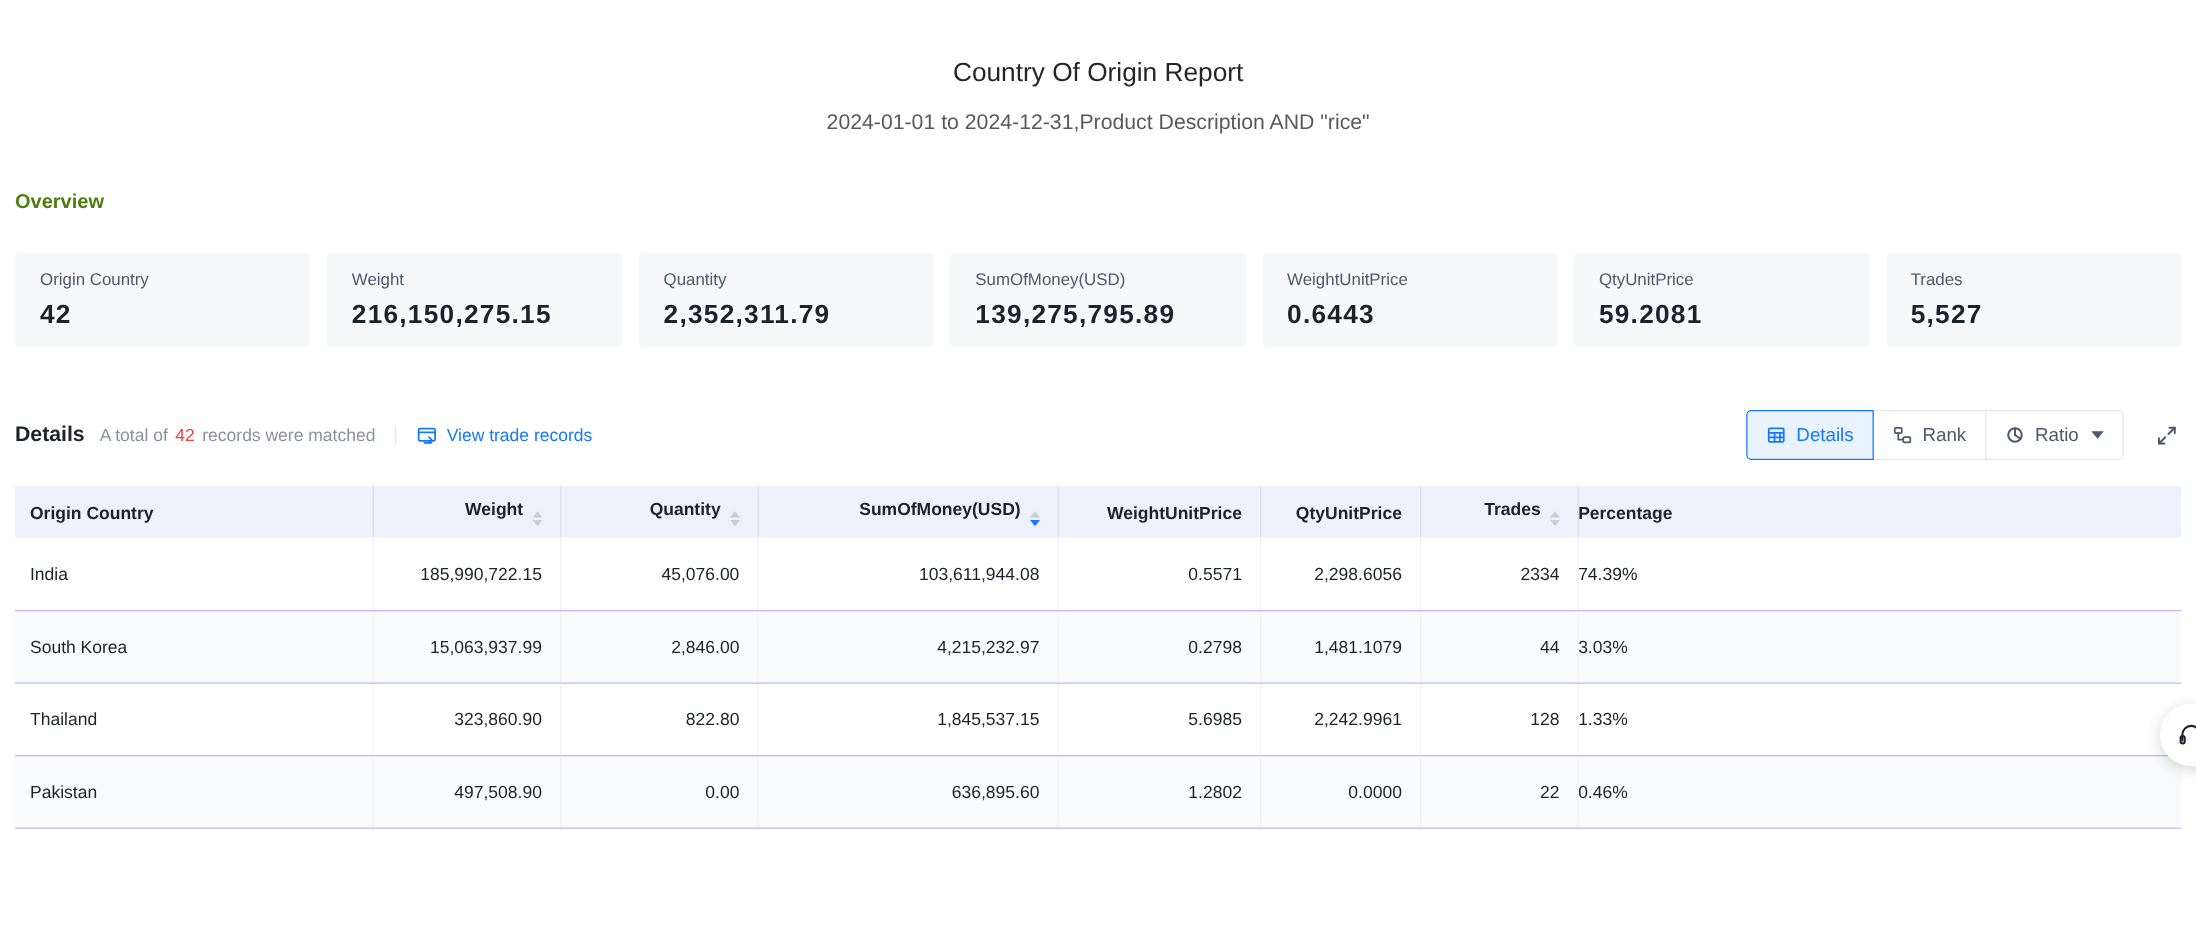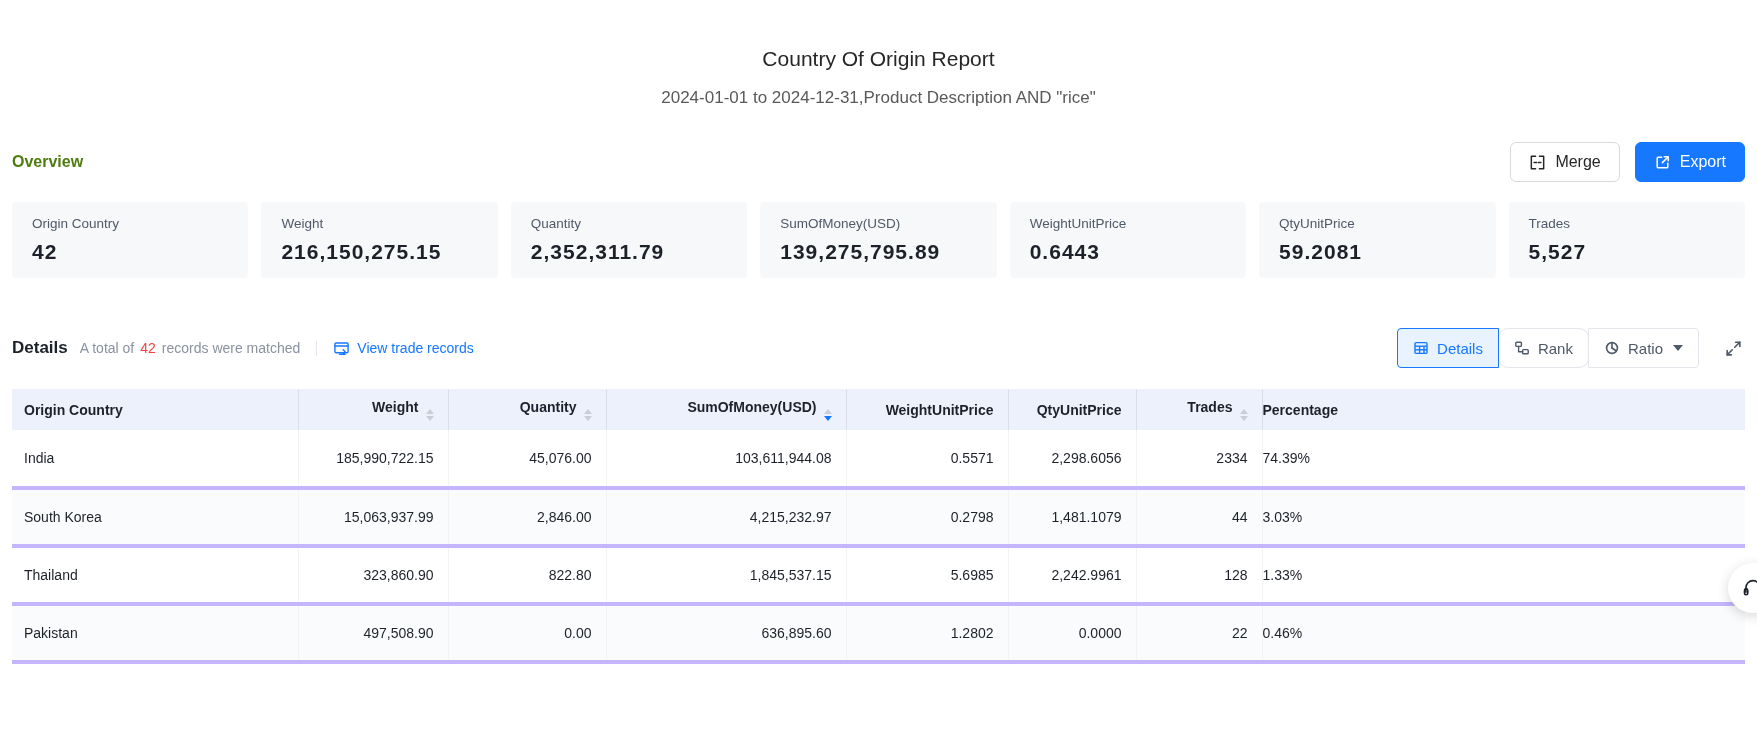--- a/index.html
+++ b/index.html
@@ -29,32 +29,32 @@
   .details-left{display:flex;align-items:center;}
   .h2-details{font-size:17px;font-weight:700;margin-right:12px;}
   .muted{color:#8a919f;font-size:14px;}
   .count{color:#f53f3f;font-size:14px;margin:0 6px;}
   .vdivider{width:1px;height:15px;background:#e5e6eb;margin:0 16px;}
   .link{color:#1677ff;font-size:14px;display:inline-flex;align-items:center;gap:7px;cursor:pointer;}
   .details-right{display:flex;align-items:center;gap:22px;}
   .seg-group{display:flex;}
   .seg{display:inline-flex;align-items:center;gap:8px;height:40px;padding:0 15px;font-size:15px;
        border:1px solid #e5e6eb;background:#fff;color:#4e5969;cursor:pointer;box-sizing:border-box;}
-  .seg + .seg{margin-left:-1px;border-radius:10px;}
+  .seg + .seg{margin-left:-1px;}
   .seg:first-child{border-radius:4px 0 0 4px;}
   .seg:last-child{border-radius:0 4px 4px 0;}
   .seg.active{background:#e8f3ff;border-color:#1677ff;color:#1677ff;position:relative;z-index:1;}
   .caret-small{width:0;height:0;border-left:5px solid transparent;border-right:5px solid transparent;border-top:6px solid #4e5969;margin-left:2px;}
   .icon-btn{width:24px;height:24px;display:flex;align-items:center;justify-content:center;cursor:pointer;background:none;border:none;padding:0;}
 
   
   table.data-table{width:1733px;margin:21px 12px 0;border-collapse:collapse;table-layout:fixed;font-size:14px;}
   thead th{background:#edf1fb;height:41px;font-weight:700;color:#1d2129;box-sizing:border-box;}
   thead th:not(:last-child){border-right:1px solid #d9deea;}
-  tbody td{height:58px;border-bottom:4px solid #c4b5fd;box-sizing:border-box;color:#1d2129;}
+  tbody td{height:58px;border-bottom:1px solid #c4b5fd;box-sizing:border-box;color:#1d2129;}
   tbody td:not(:last-child){border-right:1px solid #f2f3f5;}
   tbody tr:nth-child(even){background:#fafbfc;}
   th:nth-child(1),td:nth-child(1){width:286px;text-align:left;padding-left:12px;}
   th:nth-child(2),td:nth-child(2){width:150px;text-align:right;padding-right:14px;}
   th:nth-child(3),td:nth-child(3){width:158px;text-align:right;padding-right:14px;}
   th:nth-child(4),td:nth-child(4){width:240px;text-align:right;padding-right:14px;}
   th:nth-child(5),td:nth-child(5){width:162px;text-align:right;padding-right:14px;}
   th:nth-child(6),td:nth-child(6){width:128px;text-align:right;padding-right:14px;}
   th:nth-child(7),td:nth-child(7){width:126px;text-align:right;padding-right:14px;}
   th:nth-child(8),td:nth-child(8){text-align:left;padding-left:0;}
@@ -70,43 +70,20 @@
 </head>
 <body>
 
 <div class="page">
 
   <h1 class="report-title">Country Of Origin Report</h1>
   <div class="report-subtitle">2024-01-01 to 2024-12-31,Product Description AND "rice"</div>
 
   <div class="section-head">
     <div class="h2">Overview</div>
-    <div class="actions">
-      <button class="btn btn-default">
-        <span style="display:flex">
-          <svg width="17" height="17" viewBox="0 0 16 16" fill="none" stroke="#262626" stroke-width="1.4" stroke-linecap="round" stroke-linejoin="round">
-            <path d="M6.2 2.2H2.2v11.6h4"></path>
-              <path d="M9.8 2.2h4v11.6h-4"></path>
-              <path d="M4.8 8h2.4"></path>
-              <path d="M8.8 8h2.4"></path>
-          </svg>
-        </span>
-        <span>Merge</span>
-      </button>
-      <button class="btn btn-primary">
-        <span style="display:flex">
-          <svg width="17" height="17" viewBox="0 0 16 16" fill="none" stroke="#ffffff" stroke-width="1.4" stroke-linecap="round" stroke-linejoin="round">
-            <path d="M7.2 3H4.1A1.1 1.1 0 0 0 3 4.1v7.8A1.1 1.1 0 0 0 4.1 13h7.8A1.1 1.1 0 0 0 13 11.9V8.8"></path>
-            <path d="M9.6 2.6h3.8v3.8"></path>
-              <path d="M13.2 2.8 7.9 8.1"></path>
-          </svg>
-        </span>
-        <span>Export</span>
-      </button>
-    </div>
   </div>
 
   <div class="cards">
   <div class="card">
     <div class="card-label">Origin Country</div>
     <div class="card-value">42</div>
   </div>
 
   <div class="card">
     <div class="card-label">Weight</div>

